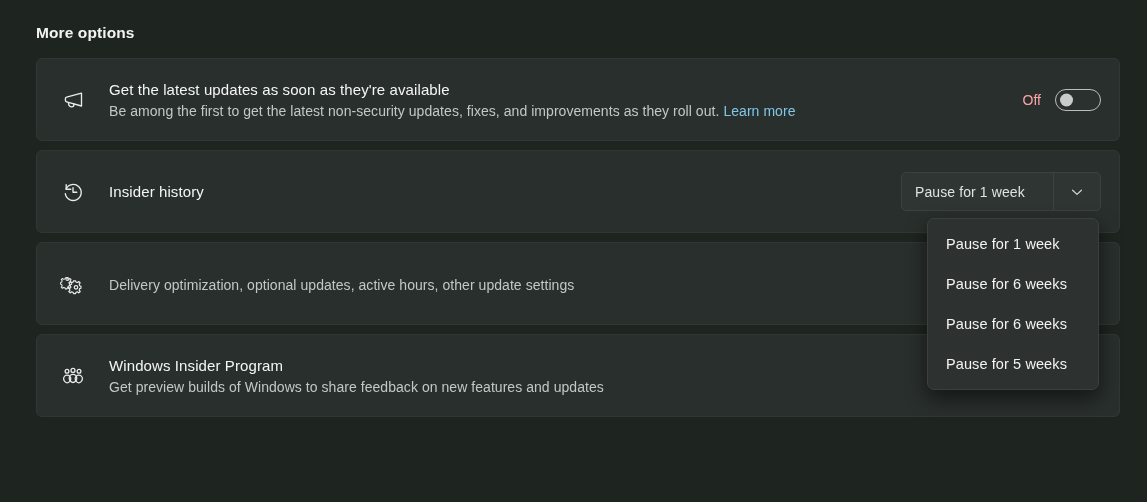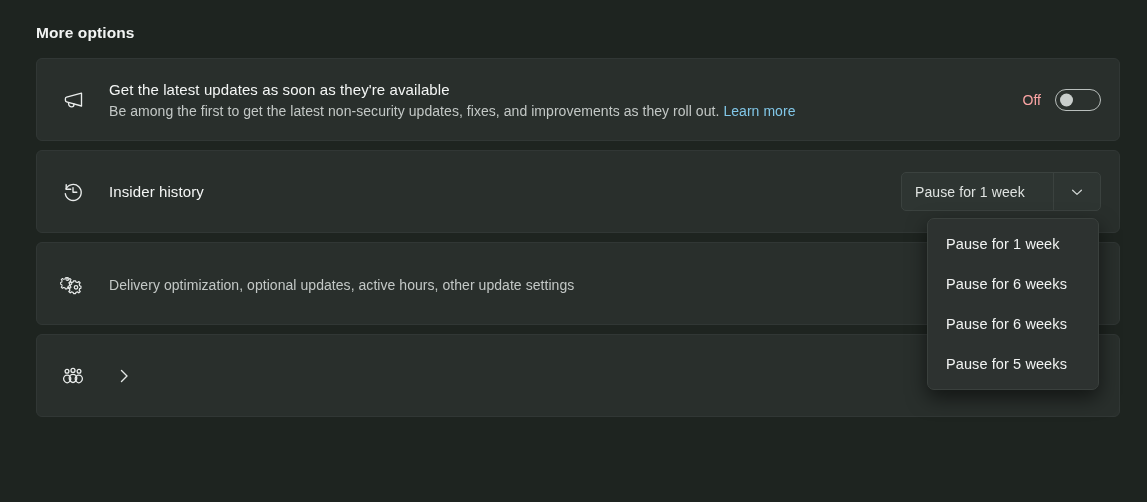--- a/index.html
+++ b/index.html
@@ -234,20 +234,24 @@
       <div class="card-icon">
         <svg width="30" height="30" viewBox="0 0 30 30" fill="none" stroke="currentColor" stroke-width="1.3" stroke-linecap="round" stroke-linejoin="round">
           <circle cx="9.0" cy="10.2" r="1.9"></circle>
           <circle cx="15.0" cy="9.4" r="2.0"></circle>
           <circle cx="21.0" cy="10.2" r="1.9"></circle>
           <path d="M9.2 14.1 a3.6 3.6 0 0 0 -3.6 3.6 c0 2.3 2.2 4.1 3.6 4.1 1.4 0 3.6 -1.8 3.6 -4.1 a3.6 3.6 0 0 0 -3.6 -3.6 Z"></path>
           <path d="M20.8 14.1 a3.6 3.6 0 0 0 -3.6 3.6 c0 2.3 2.2 4.1 3.6 4.1 1.4 0 3.6 -1.8 3.6 -4.1 a3.6 3.6 0 0 0 -3.6 -3.6 Z"></path>
           <path d="M15.0 13.3 a3.8 3.8 0 0 0 -3.8 3.8 c0 2.5 2.3 4.4 3.8 4.4 1.5 0 3.8 -1.9 3.8 -4.4 a3.8 3.8 0 0 0 -3.8 -3.8 Z"></path>
         </svg>
       </div>
+      <div class="card-text">
+        <div class="card-title">Windows Insider Program</div>
+        <div class="card-sub">Get preview builds of Windows to share feedback on new features and updates</div>
+      </div>
       <div class="card-right">
         <span class="chevron-right">
           <svg width="16" height="16" viewBox="0 0 16 16" fill="none" stroke="currentColor" stroke-width="1.4" stroke-linecap="round" stroke-linejoin="round">
             <polyline points="5.5,2.6 11,8 5.5,13.4"></polyline>
           </svg>
         </span>
       </div>
     </div>
 
   </div>

